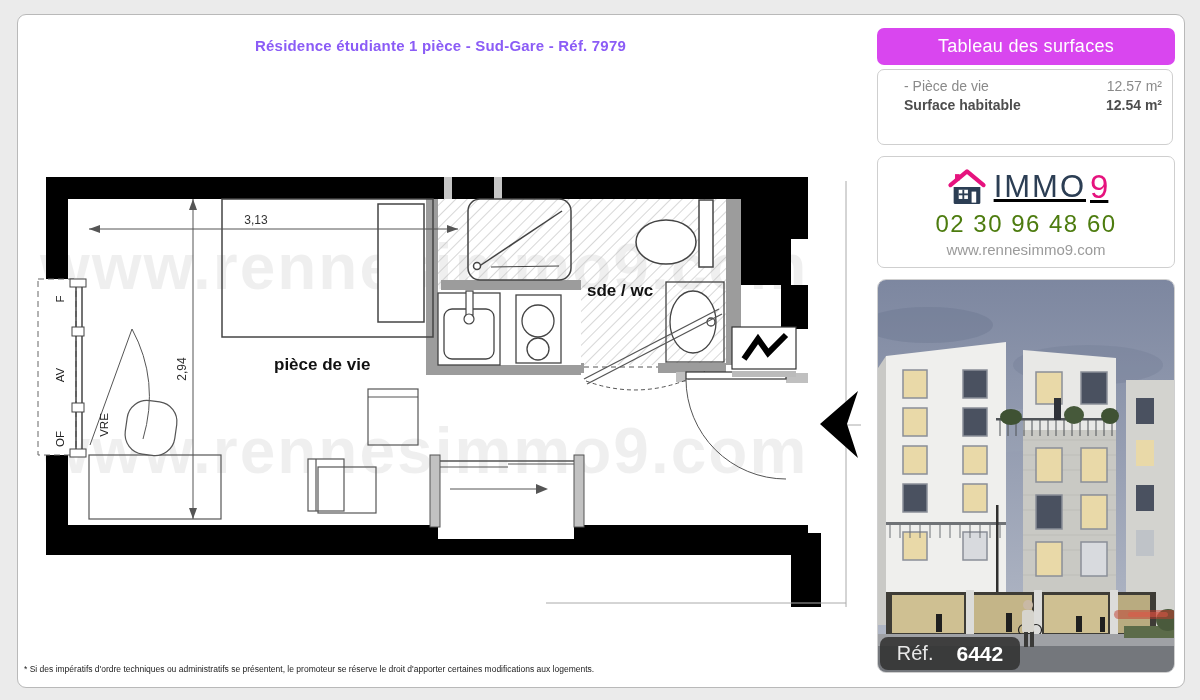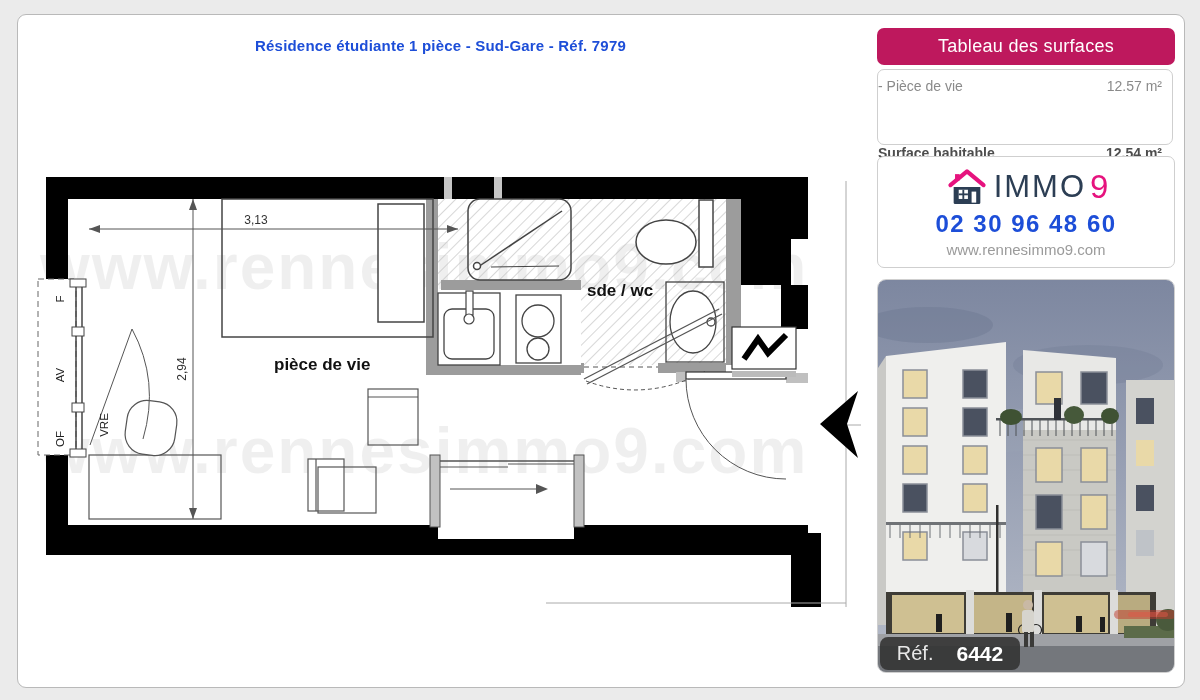--- a/index.html
+++ b/index.html
@@ -7,46 +7,46 @@
     width:1200px;height:700px;position:relative;background:#ebebeb;
     font-family:"Liberation Sans",sans-serif;overflow:hidden;
   }
   .card{
     position:absolute;left:17px;top:14px;width:1166px;height:672px;
     background:#ffffff;border:1px solid #b9b9b9;border-radius:9px;
   }
   .abs{position:absolute;}
   .title{
     left:0;top:22px;width:845px;text-align:center;
-    font-size:15px;font-weight:bold;color:#1d4ed8;letter-spacing:.2px;
+    font-size:15px;font-weight:bold;color:#8b5cf6;letter-spacing:.2px;
   }
   .plan-svg{left:16px;top:152px;}
   
   .rcol{left:859px;top:0;width:298px;height:672px;}
   .surf-header{
     position:absolute;left:0;top:13px;width:298px;height:37px;
-    background:#be185d;border-radius:7px;color:#fff;font-size:18px;
+    background:#d946ef;border-radius:7px;color:#fff;font-size:18px;
     line-height:37px;text-align:center;font-weight:400;letter-spacing:.3px;
   }
   .surf-table{
     position:absolute;left:0;top:54px;width:296px;height:76px;
     border:1px solid #cfcfcf;border-radius:7px;background:#fff;
-    box-sizing:border-box;padding:7px 10px 0 0;text-align:center;
+    box-sizing:border-box;padding:7px 10px 0 26px;text-align:center;
   }
   .surf-row{display:flex;justify-content:space-between;font-size:14px;color:#8a8a8a;line-height:19px;}
-  .surf-row.total{color:#4d4d4d;font-weight:bold;margin-top:48px;}
+  .surf-row.total{color:#4d4d4d;font-weight:bold;}
   .logo-card{
     position:absolute;left:0;top:141px;width:296px;height:110px;
     border:1px solid #cfcfcf;border-radius:7px;background:#fff;
     display:flex;flex-direction:column;align-items:center;justify-content:center;
   }
-  .brand-line{display:flex;align-items:center;gap:4px;}
+  .brand-line{display:flex;align-items:center;gap:4px;text-decoration:underline;}
   .brand-text{font-size:31px;color:#2c3e54;letter-spacing:2px;font-weight:400;}
   .brand-digit{font-size:33px;color:#e6137e;font-weight:400;}
-  .phone{font-size:24px;font-weight:700;color:#1d4ed8;letter-spacing:1.5px;margin-top:3px;}
+  .phone{font-size:24px;font-weight:400;color:#4d7c0f;letter-spacing:1.5px;margin-top:3px;}
   .website{font-size:15px;color:#9b9b9b;margin-top:3px;}
   .photo-card{
     position:absolute;left:0;top:264px;width:298px;height:394px;
     border-radius:9px;overflow:hidden;border:1px solid #cfcfcf;box-sizing:border-box;
   }
   .ref-badge{
     position:absolute;left:2px;bottom:2px;width:140px;height:33px;
     background:rgba(52,52,52,.9);border-radius:8px;color:#fff;
     display:flex;align-items:center;justify-content:center;gap:23px;
   }
@@ -385,14 +385,15 @@
         <rect x="152" y="352" width="4" height="15" fill="#3a3a38"></rect>
       </svg>
 
       <div class="ref-badge">
         <span class="ref-label">Réf.</span>
         <span class="ref-value">6442</span>
       </div>
     </div>
   </div>
 
+  <div class="abs footnote">* Si des impératifs d'ordre techniques ou administratifs se présentent, le promoteur se réserve le droit d'apporter certaines modifications aux logements.</div>
 
 </div>
 
 </body></html>

